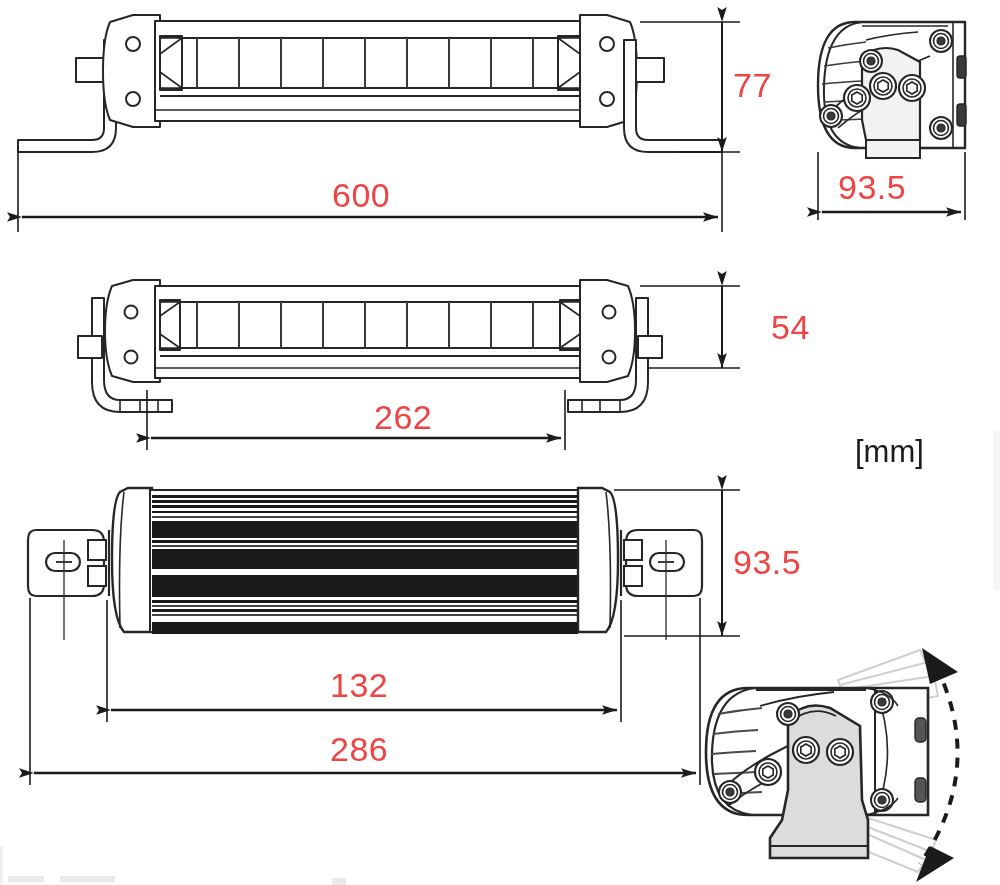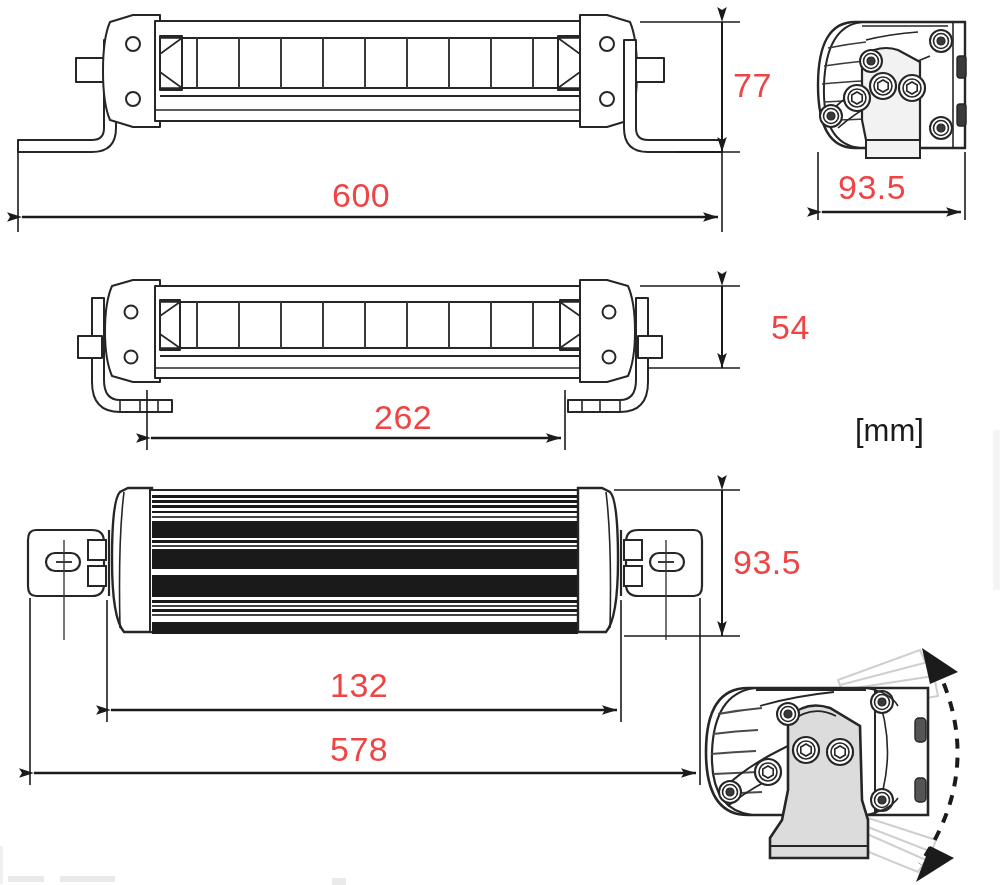--- a/index.html
+++ b/index.html
@@ -355,21 +355,21 @@
   <div class="dimtext" style="left:332px;top:176px;">600</div>
 
   <div class="dimtext" style="left:733px;top:66px;">77</div>
 
   <div class="dimtext" style="left:838px;top:168px;">93.5</div>
 
   <div class="dimtext" style="left:330px;top:398px;margin-left:44px;">262</div>
 
   <div class="dimtext" style="left:734px;top:308px;margin-left:37px;">54</div>
 
-  <div class="unittext" style="left:855px;top:413px;">[mm]</div>
+  <div class="unittext" style="left:855px;top:434px;">[mm]</div>
 
   <div class="dimtext" style="left:733px;top:543px;">93.5</div>
 
   <div class="dimtext" style="left:330px;top:666px;">132</div>
 
-  <div class="dimtext" style="left:330px;top:730px;">578</div>
+  <div class="dimtext" style="left:330px;top:730px;">286</div>
 
 </div>
 
 </body></html>

